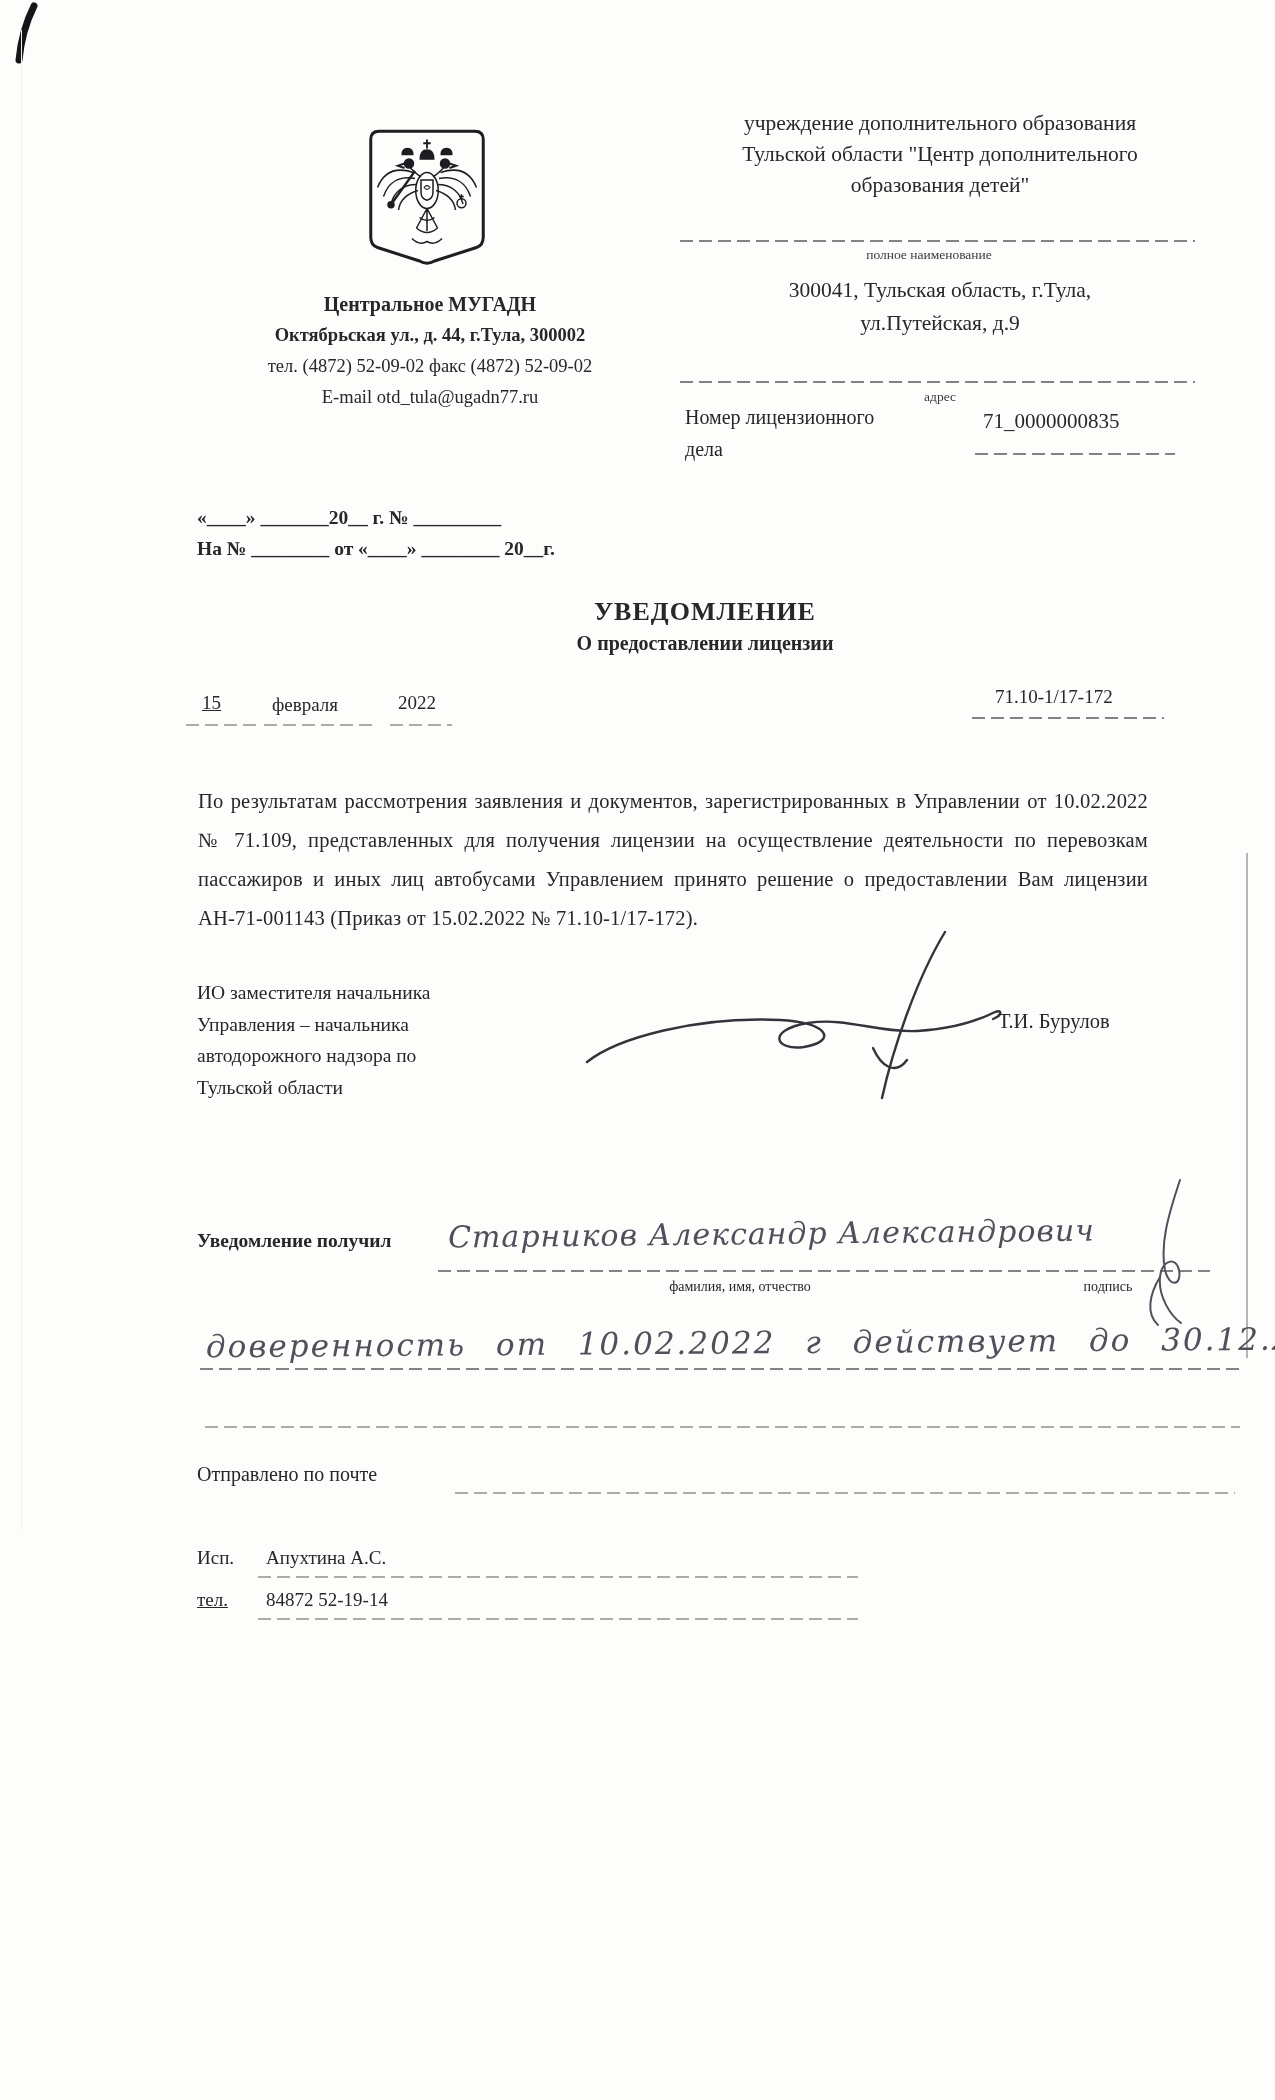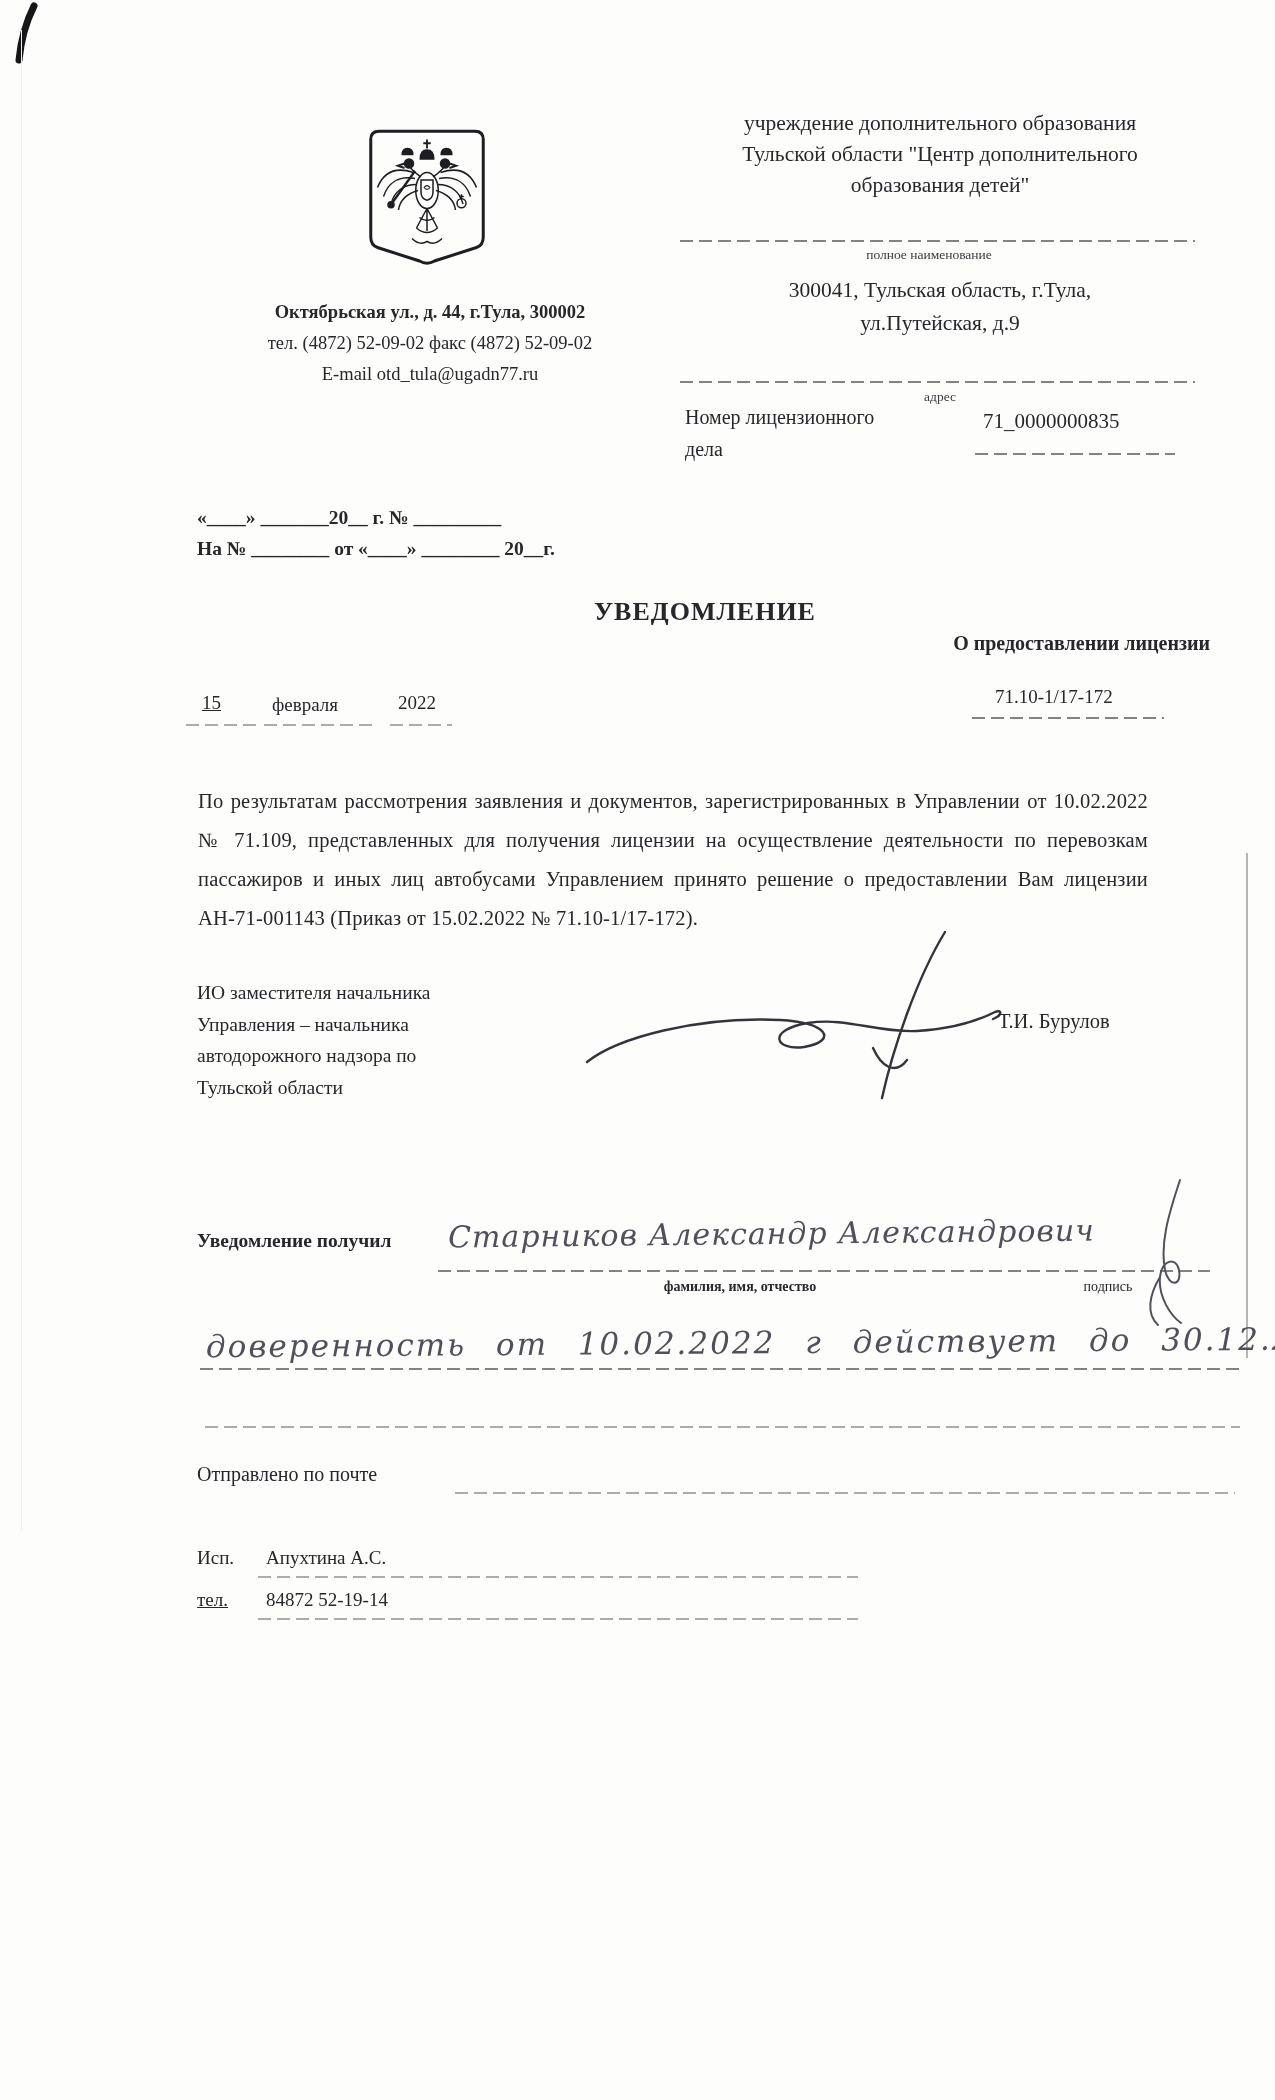--- a/index.html
+++ b/index.html
@@ -80,20 +80,21 @@
 
       <path d="M80 108 L66 134 M80 108 L80 138 M80 108 L94 134"></path>
       <path d="M66 134 Q80 146 94 134"></path>
       <path d="M70 120 Q80 128 90 120"></path>
 
       <path d="M60 148 Q70 158 80 152 Q90 158 100 148"></path>
     </g>
   </svg>
 
   <div class="abs center" style="left:170px;top:293px;width:520px;">
+    <div class="b" style="font-size:20px;">Центральное МУГАДН</div>
     <div class="b" style="font-size:18.5px;margin-top:9px;">Октябрьская ул., д. 44, г.Тула, 300002</div>
     <div style="font-size:18.5px;margin-top:10px;">тел. (4872) 52-09-02 факс (4872) 52-09-02</div>
     <div style="font-size:18.5px;margin-top:10px;">E-mail otd_tula@ugadn77.ru</div>
   </div>
 
   <div class="abs center" style="left:640px;top:108px;width:600px;font-size:21.5px;line-height:31px;">
     <div>учреждение дополнительного образования</div>
     <div>Тульской области "Центр дополнительного</div>
     <div>образования детей"</div>
   </div>
@@ -114,21 +115,21 @@
   <div class="abs nowrap" style="left:983px;top:409px;font-size:21px;">71_0000000835</div>
   <div class="abs dash" style="left:975px;top:453px;width:200px;"></div>
 
   <div class="abs" style="left:197px;top:502px;font-size:19.5px;line-height:31px;">
     <div class="b nowrap">«____» _______20__ г. № _________</div>
     <div class="b nowrap">На № ________ от «____» ________ 20__г.</div>
   </div>
 
   <div class="abs center" style="left:200px;top:597px;width:1010px;">
     <div class="b" style="font-size:26px;letter-spacing:1px;">УВЕДОМЛЕНИЕ</div>
-    <div class="b" style="font-size:20px;margin-top:5px;text-align:right;">О предоставлении лицензии</div>
+    <div class="b" style="font-size:20px;margin-top:5px;">О предоставлении лицензии</div>
   </div>
 
   <div class="abs" style="left:202px;top:692px;font-size:19px;text-decoration:underline;">15</div>
   <div class="abs" style="left:272px;top:694px;font-size:19px;">февраля</div>
   <div class="abs" style="left:398px;top:692px;font-size:19px;">2022</div>
   <div class="abs dash faint" style="left:186px;top:724px;width:72px;"></div>
   <div class="abs dash faint" style="left:264px;top:724px;width:108px;"></div>
   <div class="abs dash faint" style="left:390px;top:724px;width:62px;"></div>
   <div class="abs nowrap" style="left:995px;top:686px;font-size:19px;">71.10-1/17-172</div>
   <div class="abs dash" style="left:972px;top:717px;width:192px;"></div>
@@ -148,21 +149,21 @@
       <path d="M12 134 C42 110 122 88 205 92 C252 94 264 113 229 119 C200 123 191 102 233 95 C272 89 302 105 342 103 C378 101 402 93 420 84 C427 81 428 87 418 91"></path>
       <path d="M298 120 C306 138 320 148 332 132"></path>
     </g>
   </svg>
 
   <div class="abs nowrap" style="left:998px;top:1010px;font-size:20.5px;">Т.И. Бурулов</div>
 
   <div class="abs b nowrap" style="left:197px;top:1230px;font-size:19.5px;">Уведомление получил</div>
   <div class="abs hand" style="left:448px;top:1216px;font-size:30px;letter-spacing:1px;transform:rotate(-0.6deg);">Старников Александр Александрович</div>
   <div class="abs dash" style="left:438px;top:1270px;width:772px;"></div>
-  <div class="abs center" style="left:600px;top:1279px;width:280px;font-size:14px;font-weight:bold;">фамилия, имя, отчество</div>
+  <div class="abs center" style="left:600px;top:1279px;width:280px;font-size:14px;">фамилия, имя, отчество</div>
   <div class="abs center" style="left:1048px;top:1279px;width:120px;font-size:14px;">подпись</div>
 
   <svg class="abs" style="left:1118px;top:1176px;" width="95" height="152" viewBox="0 0 95 152">
     <g fill="none" stroke="#50505c" stroke-width="2" stroke-linecap="round">
       <path d="M62 4 C50 40 42 68 47 94 C51 112 64 110 61 94 C58 80 44 84 42 101 C40 121 53 140 63 147"></path>
       <path d="M42 101 C31 119 28 138 40 149"></path>
     </g>
   </svg>
 
   <div class="abs dash" style="left:200px;top:1368px;width:1040px;"></div>

